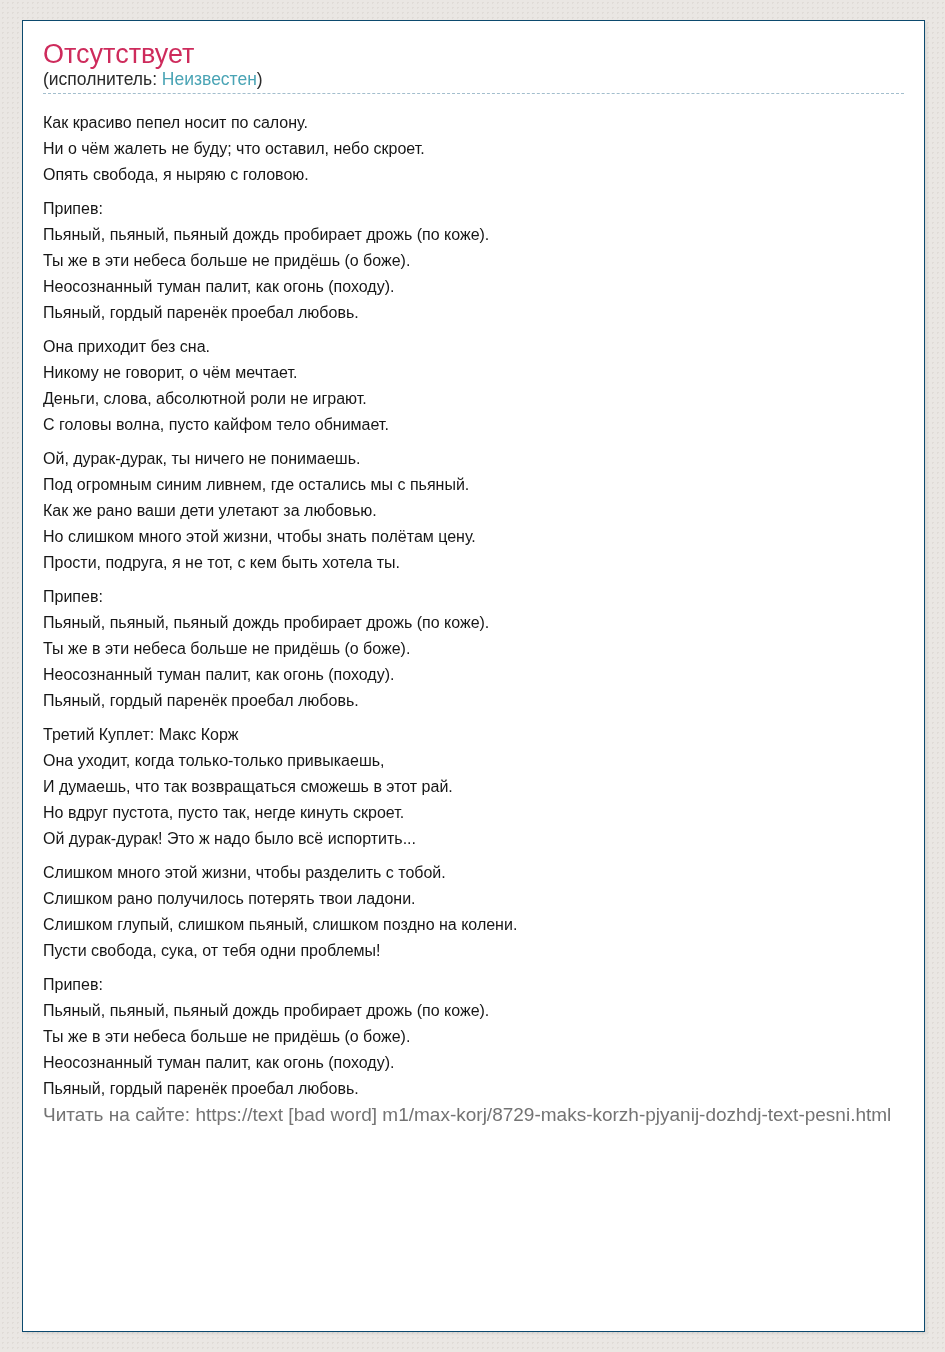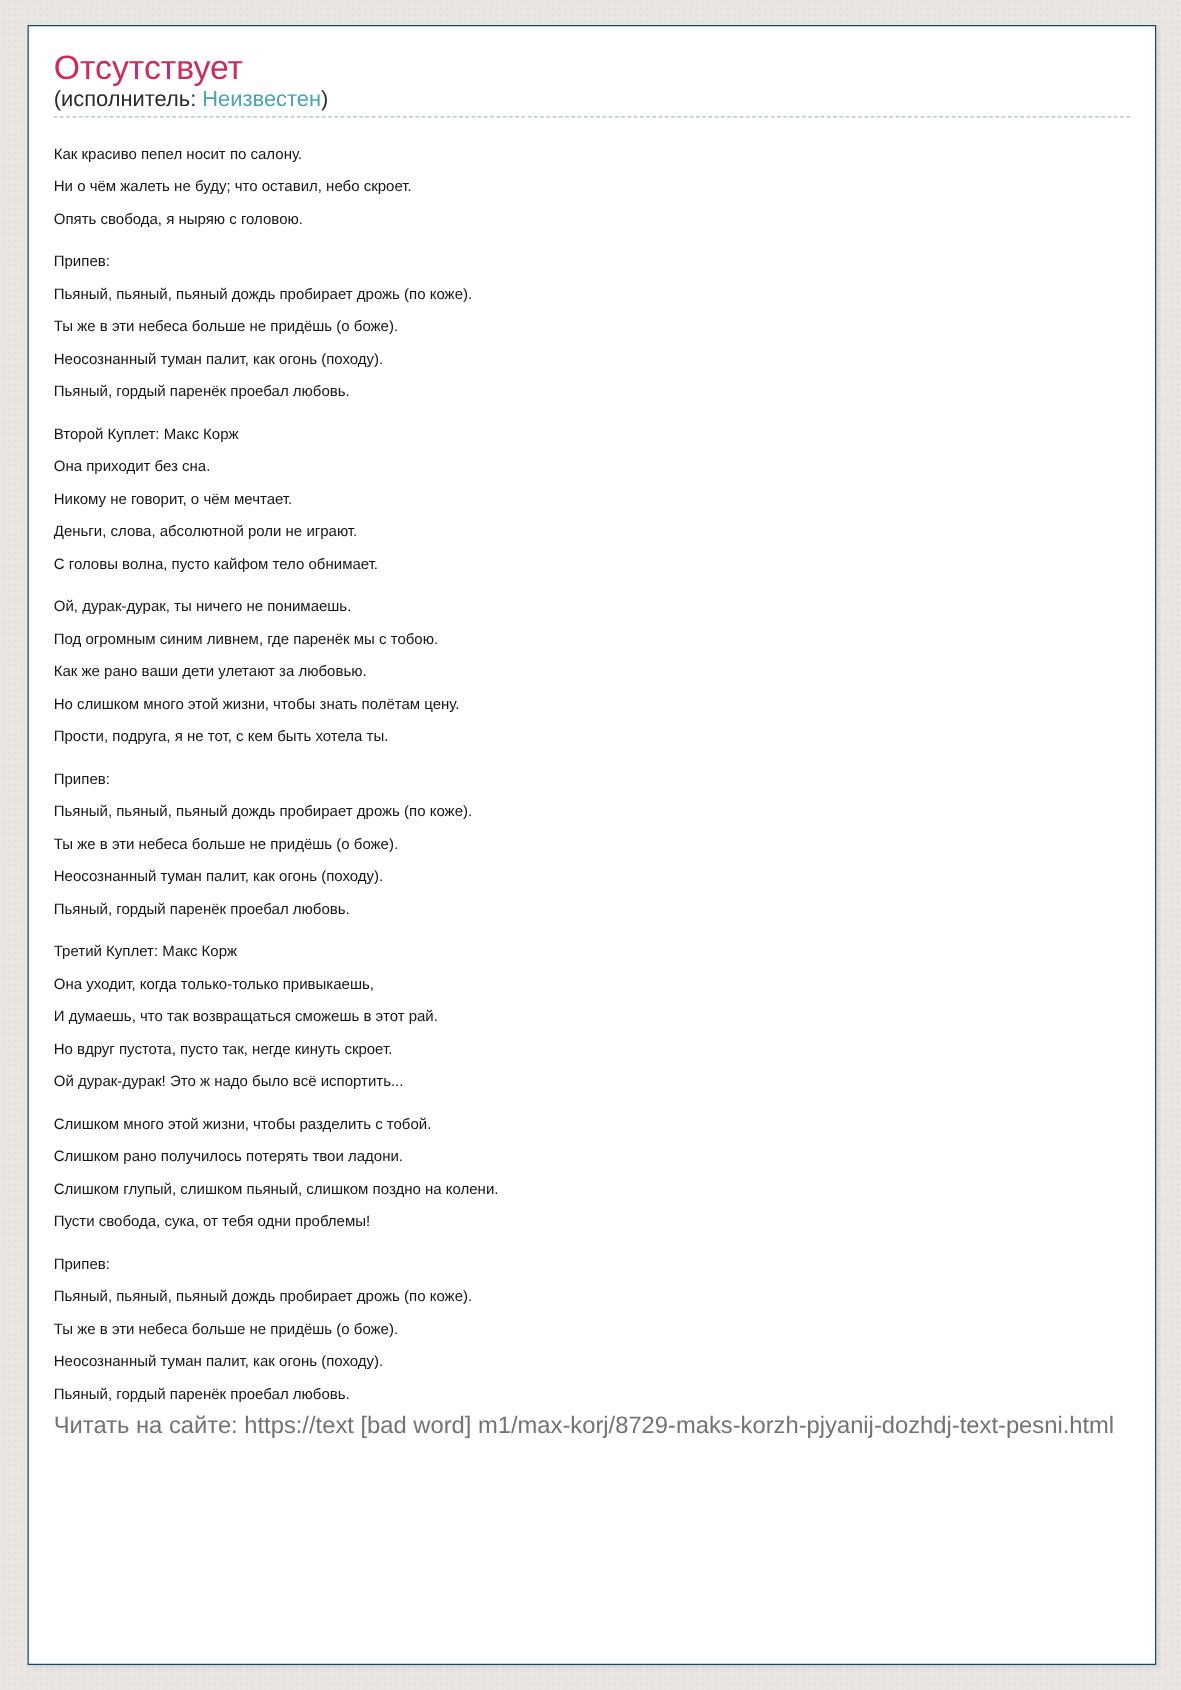--- a/index.html
+++ b/index.html
@@ -42,21 +42,21 @@
     border-bottom: 1px dashed #a3becd;
   }
   .meta a {
     color: #4aa4b5;
     text-decoration: none;
     cursor: pointer;
     text-align: right;
   }
   .lyrics {
     margin-top: 16px;
-    font-size: 12px;
+    font-size: 16px;
     line-height: 26px;
     color: #161616;
   }
   .stanza + .stanza { margin-top: 8px; }
   .line { white-space: nowrap; }
   .footer-line {
     font-size: 19px;
     line-height: 26px;
     color: #737373;
     white-space: nowrap;
@@ -80,29 +80,28 @@
         <div class="line">Опять свобода, я ныряю с головою.</div>
       </div>
       <div class="stanza">
         <div class="line">Припев:</div>
         <div class="line">Пьяный, пьяный, пьяный дождь пробирает дрожь (по коже).</div>
         <div class="line">Ты же в эти небеса больше не придёшь (о боже).</div>
         <div class="line">Неосознанный туман палит, как огонь (походу).</div>
         <div class="line">Пьяный, гордый паренёк проебал любовь.</div>
       </div>
       <div class="stanza">
-        <div class="line">Второй Куплет: Макс Корж</div>
         <div class="line">Она приходит без сна.</div>
         <div class="line">Никому не говорит, о чём мечтает.</div>
         <div class="line">Деньги, слова, абсолютной роли не играют.</div>
         <div class="line">С головы волна, пусто кайфом тело обнимает.</div>
       </div>
       <div class="stanza">
         <div class="line">Ой, дурак-дурак, ты ничего не понимаешь.</div>
-        <div class="line">Под огромным синим ливнем, где паренёк мы с тобою.</div>
+        <div class="line">Под огромным синим ливнем, где остались мы с пьяный.</div>
         <div class="line">Как же рано ваши дети улетают за любовью.</div>
         <div class="line">Но слишком много этой жизни, чтобы знать полётам цену.</div>
         <div class="line">Прости, подруга, я не тот, с кем быть хотела ты.</div>
       </div>
       <div class="stanza">
         <div class="line">Припев:</div>
         <div class="line">Пьяный, пьяный, пьяный дождь пробирает дрожь (по коже).</div>
         <div class="line">Ты же в эти небеса больше не придёшь (о боже).</div>
         <div class="line">Неосознанный туман палит, как огонь (походу).</div>
         <div class="line">Пьяный, гордый паренёк проебал любовь.</div>

